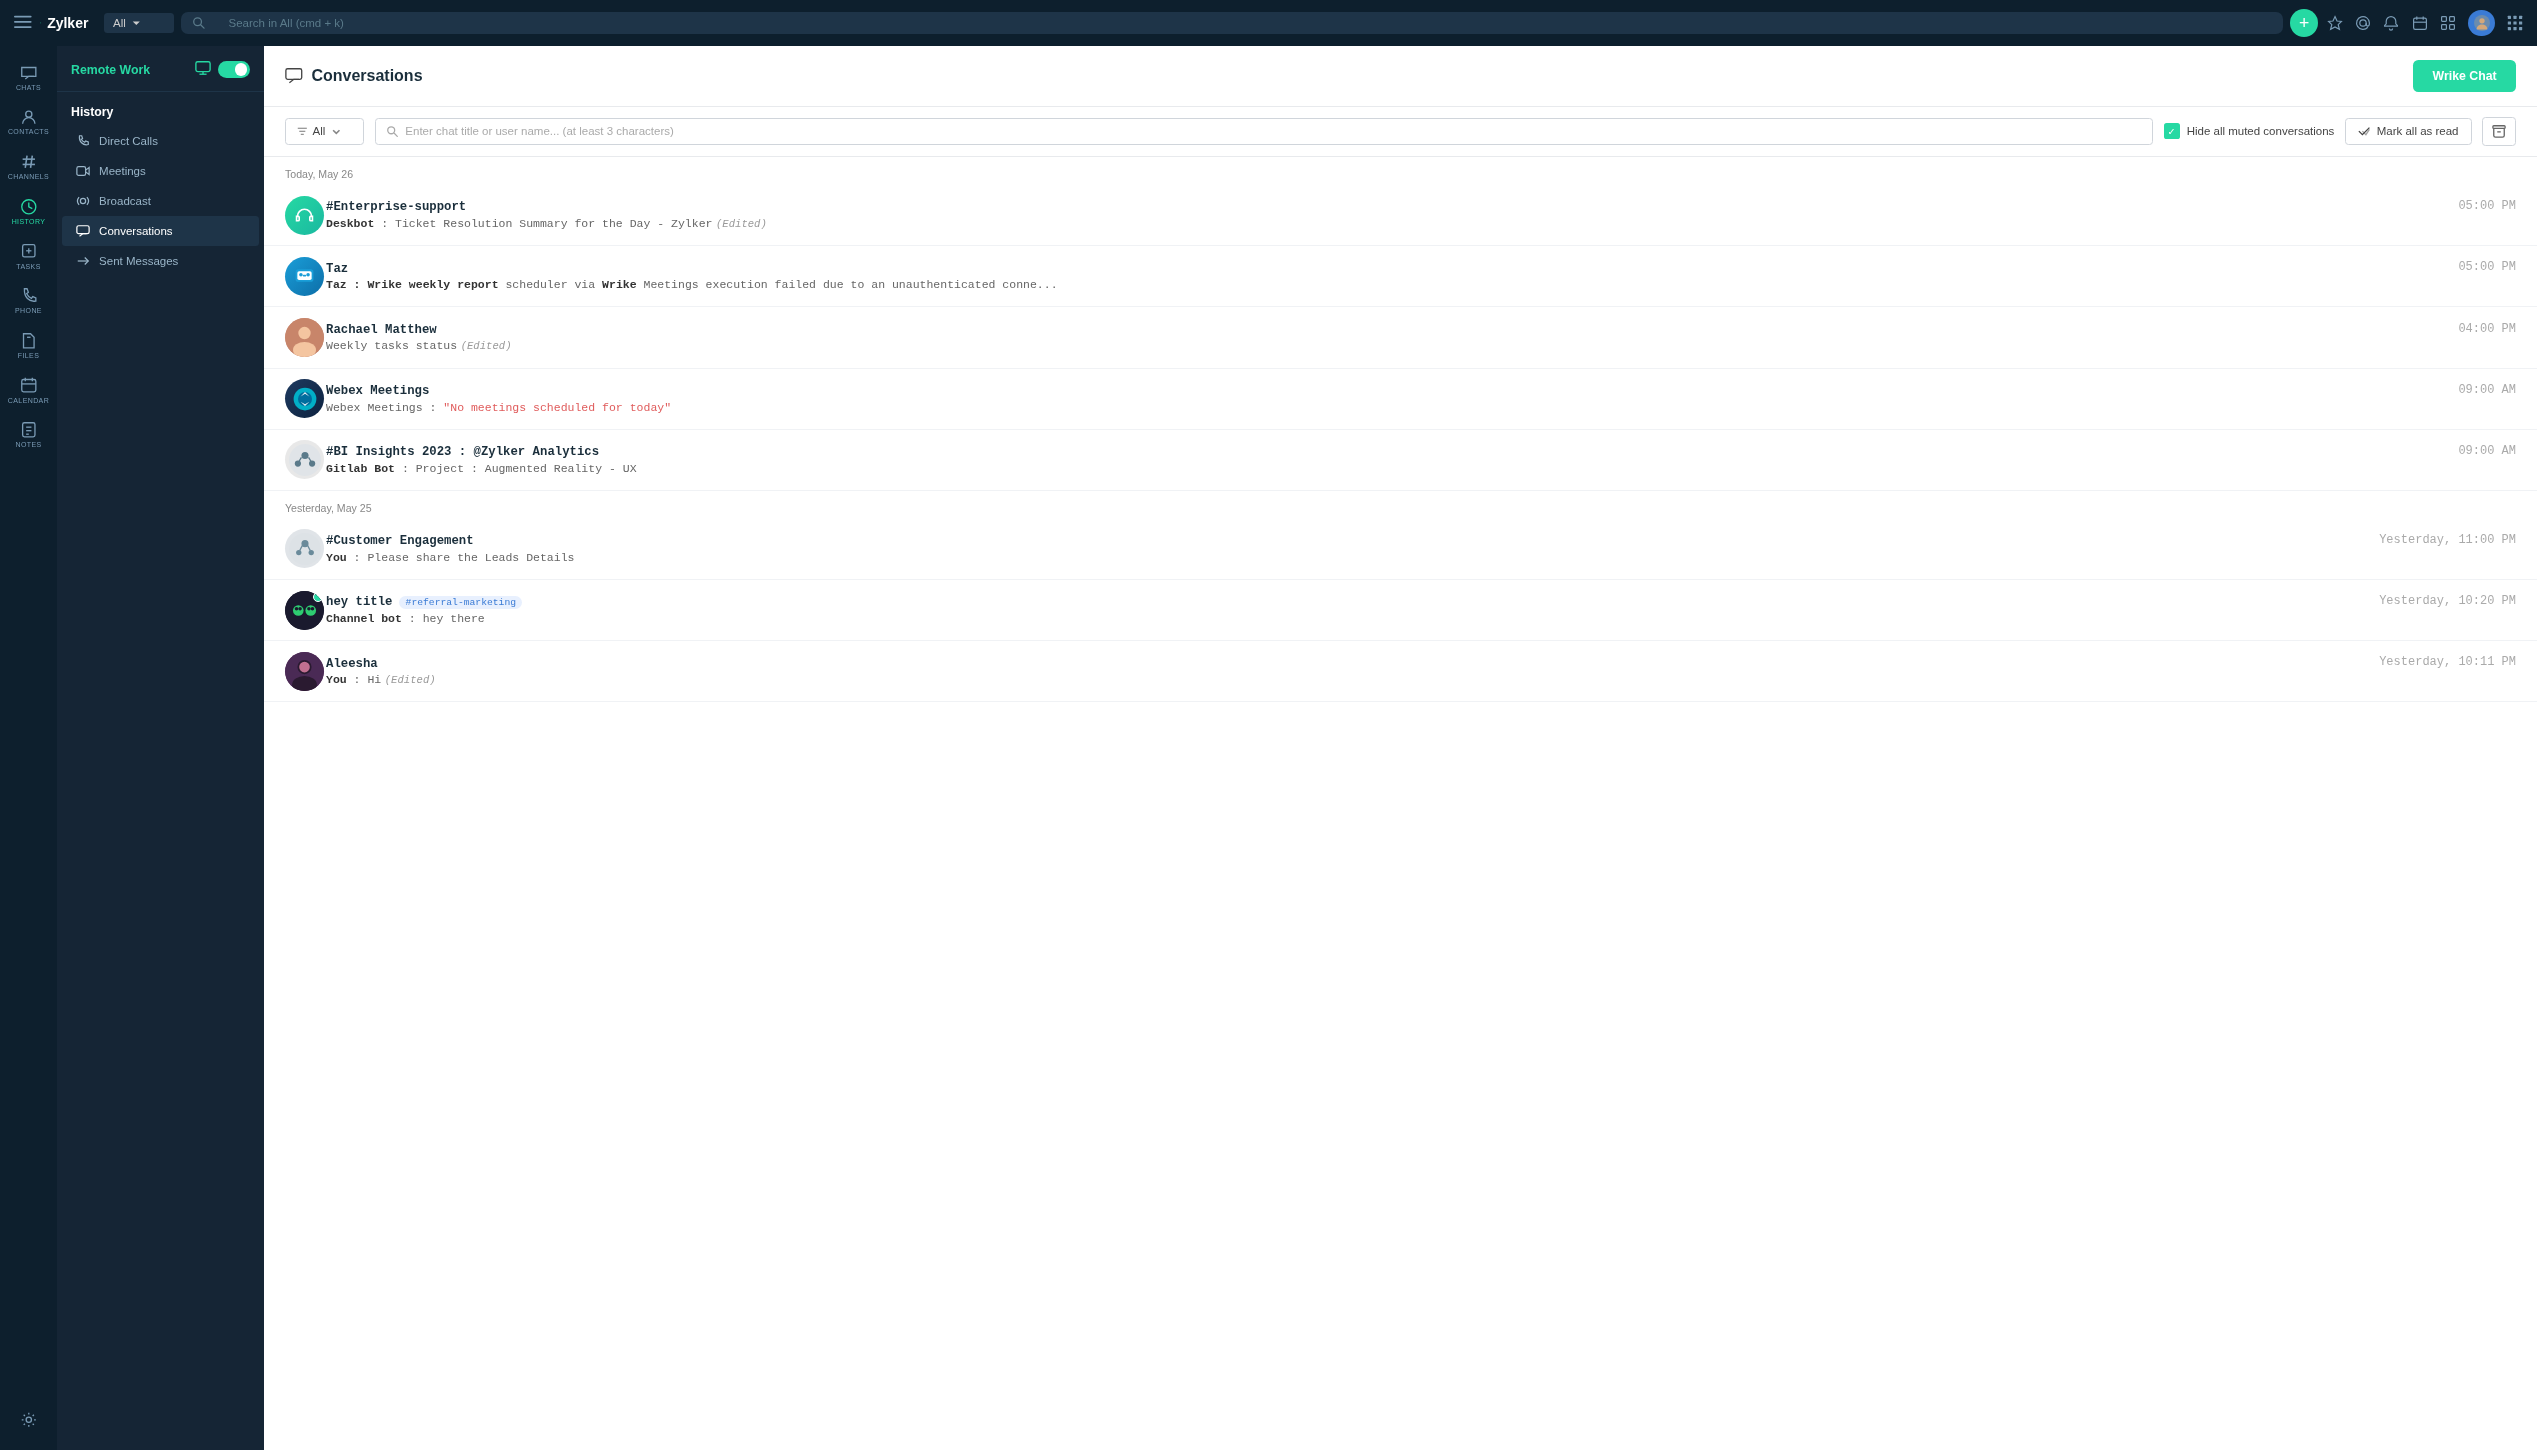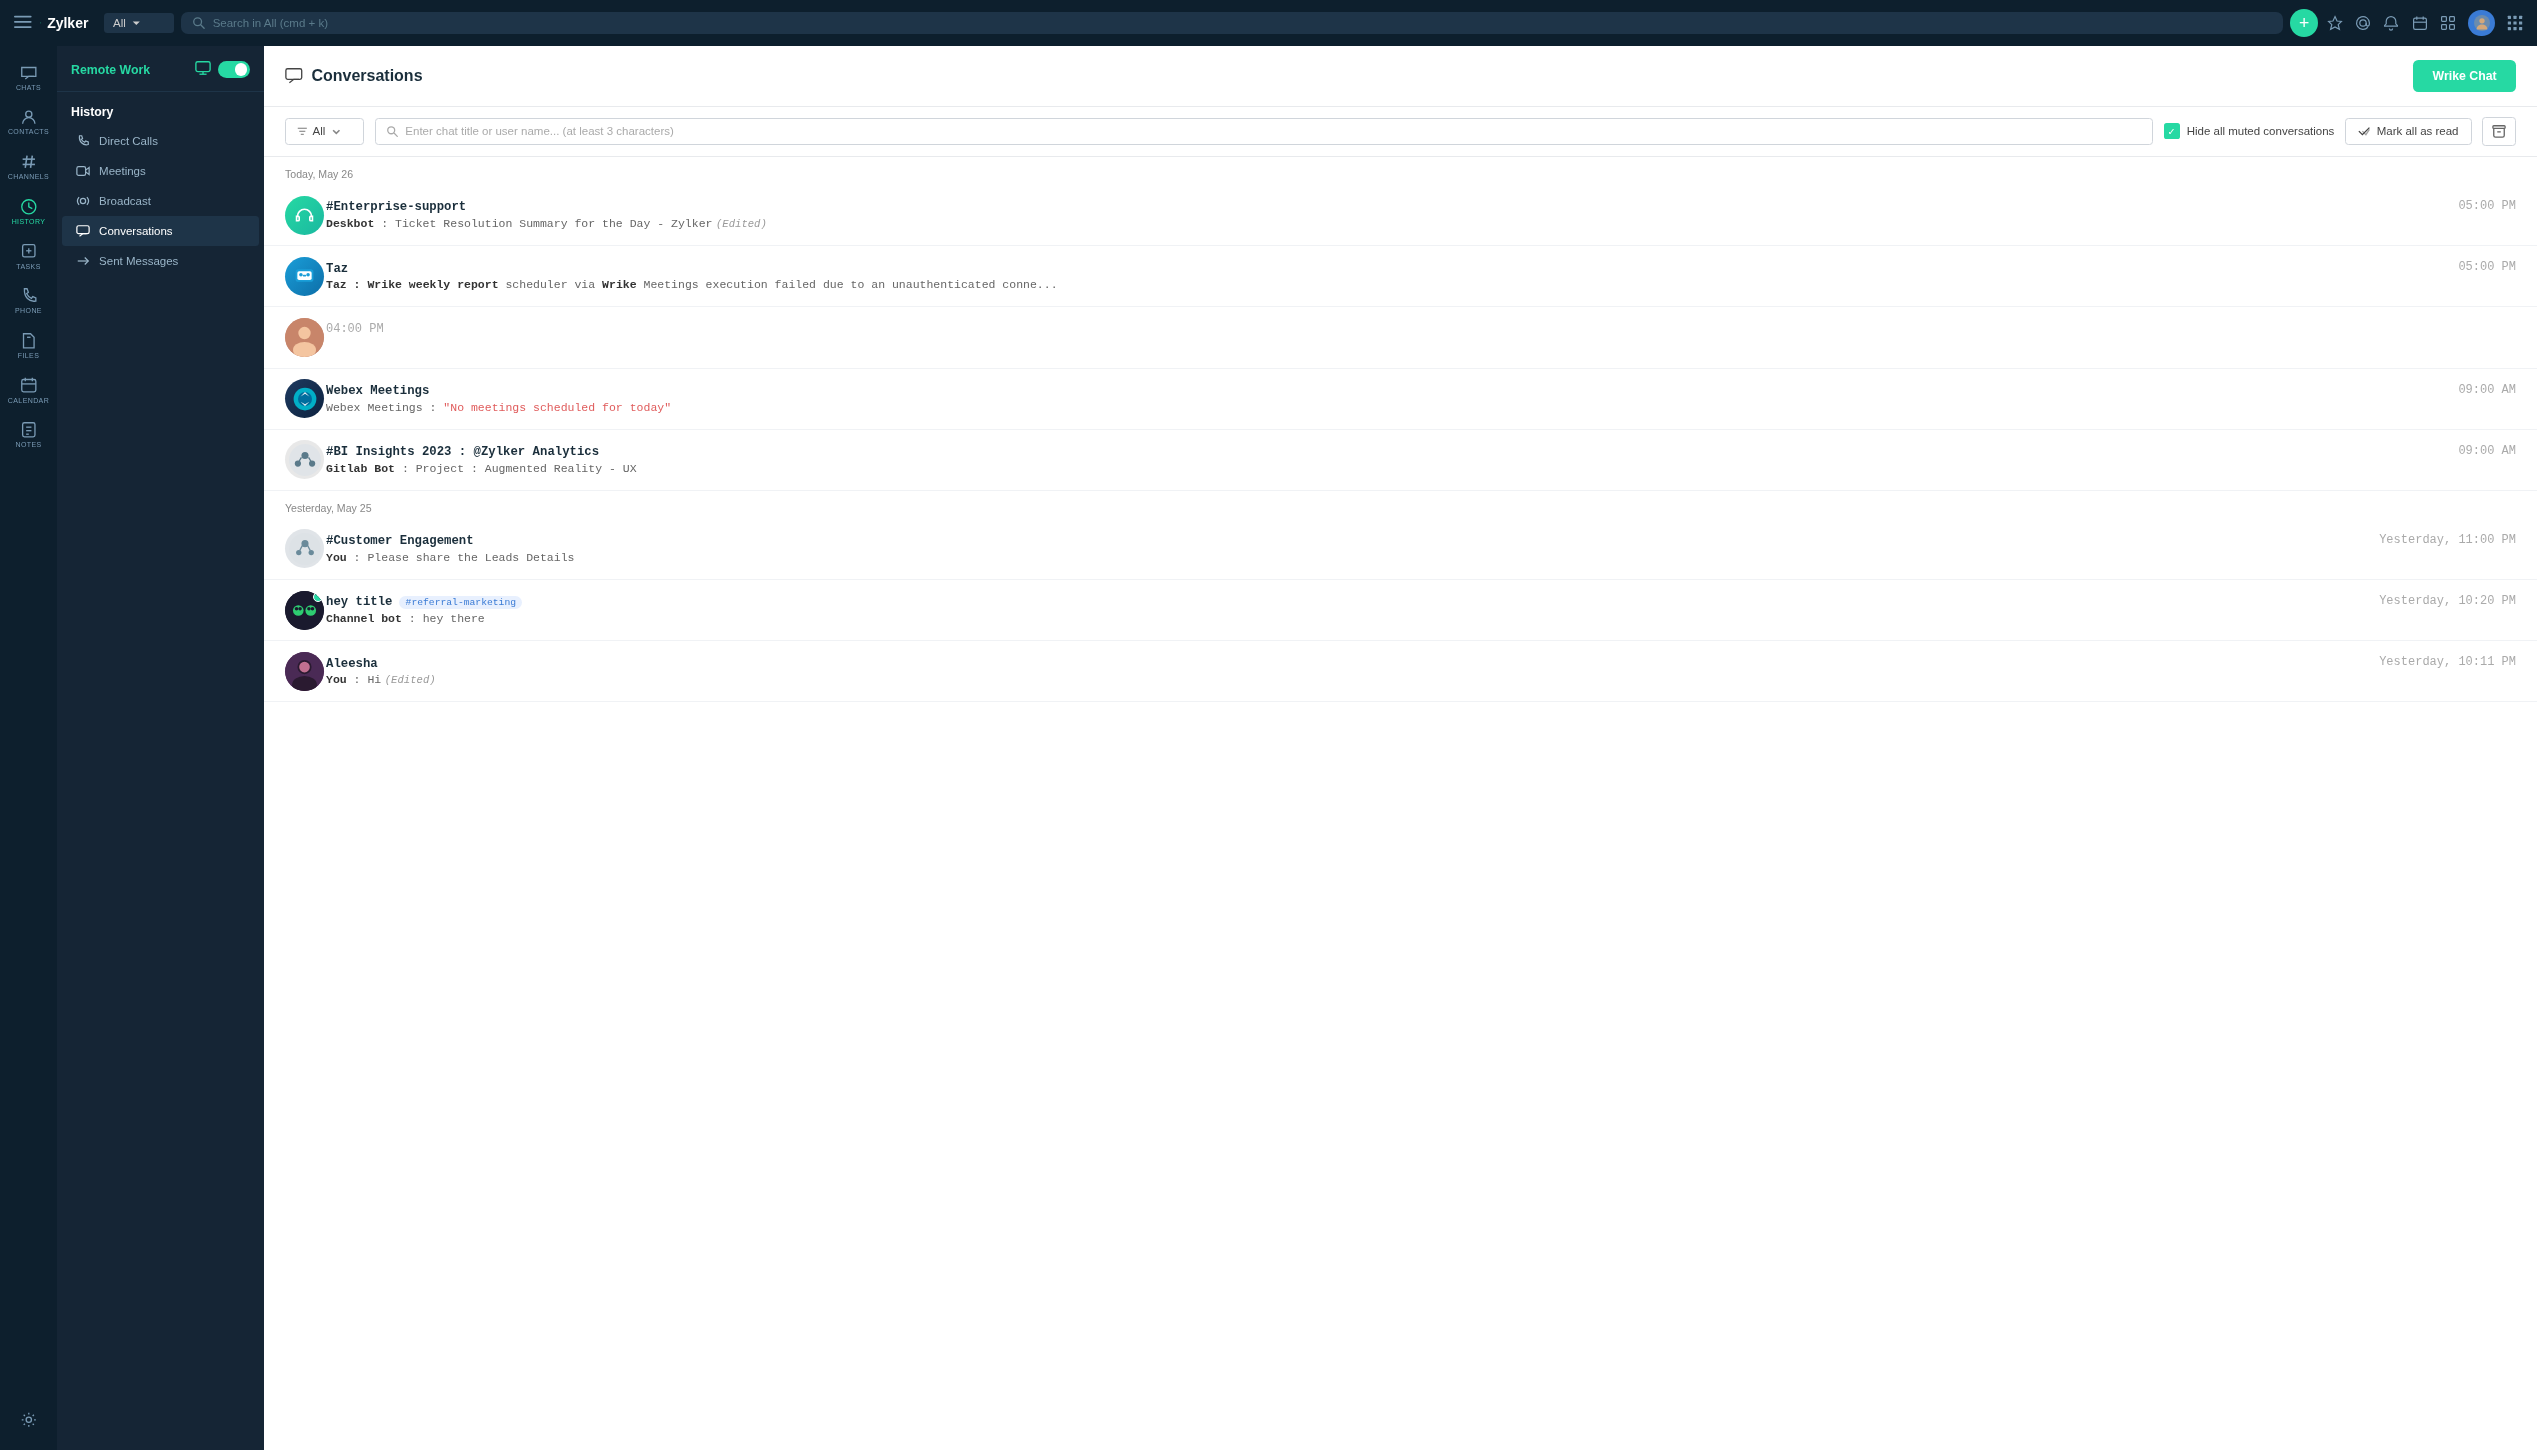--- a/index.html
+++ b/index.html
@@ -149,21 +149,21 @@
       min-width: 70px;
     }
     .search-filter svg { width: 10.6px; height: 10.6px; }
     .search-input-wrap {
       flex: 1;
       display: flex;
       align-items: center;
       background: #1e3448;
       border-radius: 7px;
       padding: 4.4px 10.6px;
-      gap: 7px;
+      gap: 23px;
     }
     .search-input-wrap input {
       background: none;
       border: none;
       outline: none;
       color: #9ab5c8;
       font-size: 11.5px;
       width: 100%;
     }
     .search-input-wrap input::placeholder { color: #5a7a8a; }
@@ -712,20 +712,28 @@
           </div>
 
           <div class="conv-item">
             <div class="conv-avatar av-photo" style="background:linear-gradient(135deg,#d4a090,#b8806a);">
               <svg width="39" height="39" viewBox="0 0 44 44">
                   <circle cx="22" cy="22" r="22" fill="#c8856a"></circle>
                   <circle cx="22" cy="17" r="7" fill="#f4c5a0"></circle>
                   <ellipse cx="22" cy="36" rx="13" ry="9" fill="#f4c5a0"></ellipse>
                 </svg>
             </div>
+            <div class="conv-body">
+              <div class="conv-name">
+                  <span>Rachael Matthew</span>
+                </div>
+              <div class="conv-preview">
+                <span>Weekly tasks status</span><span class="edited">(Edited)</span>
+              </div>
+            </div>
             <div class="conv-time">04:00 PM</div>
           </div>
 
           <div class="conv-item">
             <div class="conv-avatar" style="background:linear-gradient(135deg,#1e3a5f,#0d2240);">
               <svg width="28" height="28" viewBox="0 0 32 32" fill="none">
                   <circle cx="16" cy="16" r="13" fill="#00BCD4" opacity="0.9"></circle>
                   <circle cx="16" cy="16" r="8" fill="#006D9E"></circle>
                   <path d="M11 13 L16 8 L21 13 L16 10Z" fill="white" opacity="0.9"></path>
                   <path d="M21 19 L16 24 L11 19 L16 22Z" fill="white" opacity="0.9"></path>

